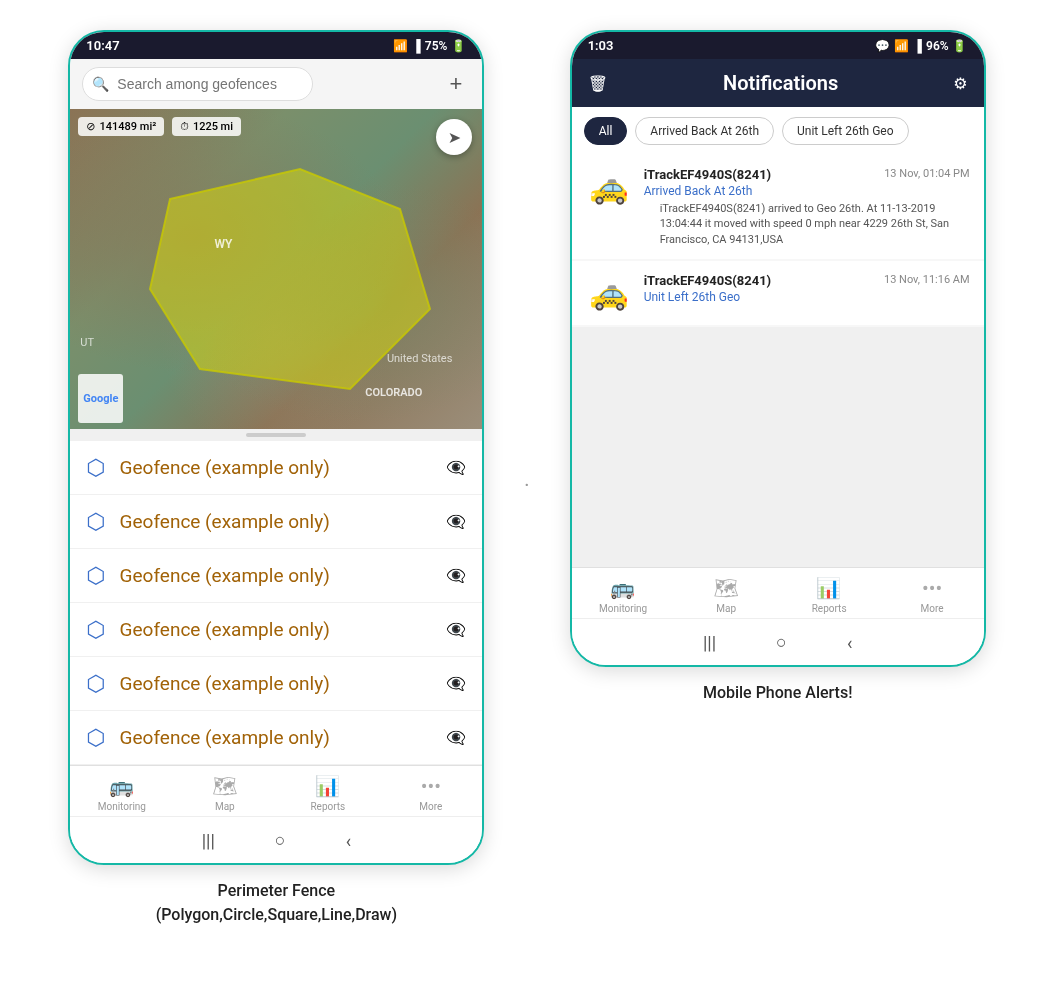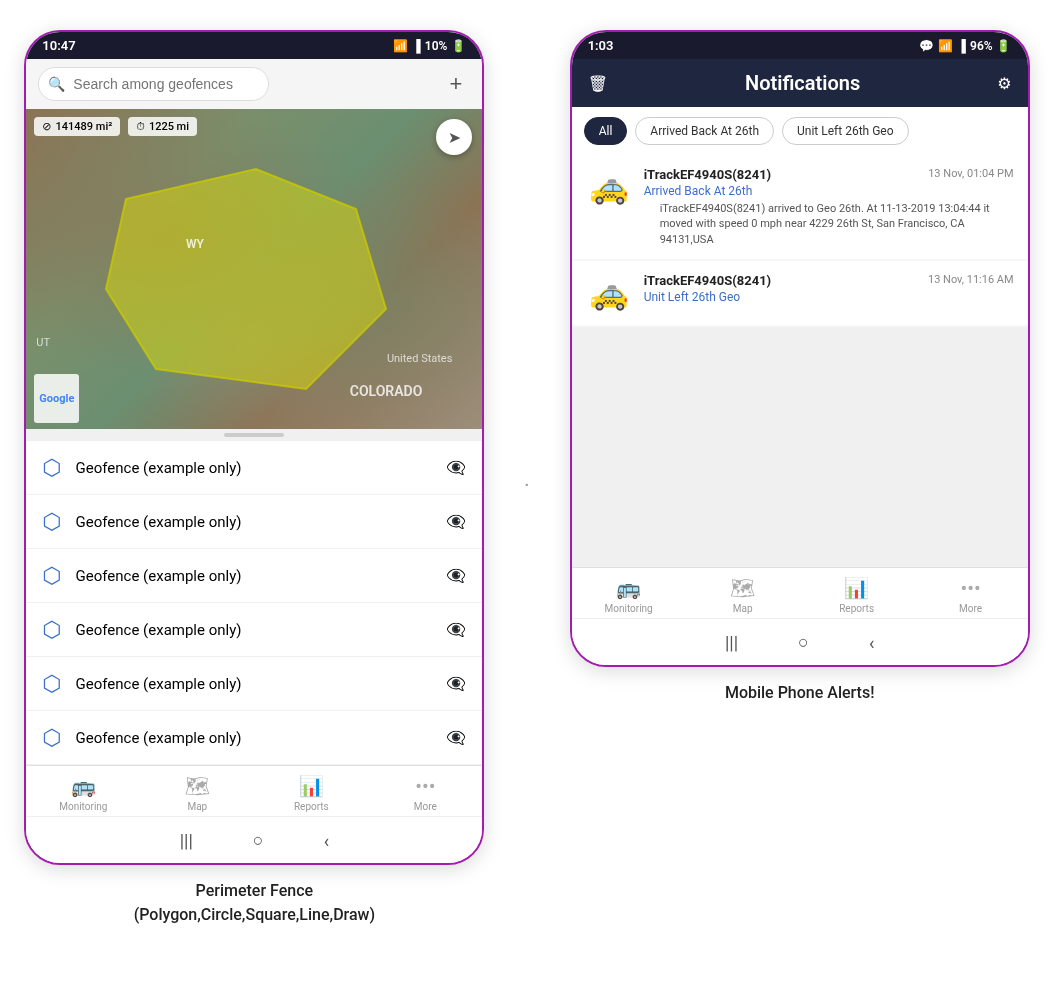--- a/index.html
+++ b/index.html
@@ -20,24 +20,24 @@
       gap: 40px;
       align-items: flex-start;
       margin-top: 10px;
     }
     .phone-container {
       display: flex;
       flex-direction: column;
       align-items: center;
     }
     .phone {
-      width: 460px;
+      width: 416px;
       background: #fff;
       border-radius: 36px;
-      border: 2px solid #a21caf;
+      border: 2px solid #14b8a6;
       overflow: hidden;
       box-shadow: 0 4px 20px rgba(0,0,0,0.15);
     }
 
     
     .status-bar {
       background: #1a1a2e;
       color: #fff;
       display: flex;
       justify-content: space-between;
@@ -151,21 +151,21 @@
       left: 35%;
       color: rgba(255,255,255,0.8);
       font-size: 12px;
       font-weight: 600;
     }
     .map-label-colorado {
       position: absolute;
       bottom: 30px;
       right: 60px;
       color: rgba(255,255,255,0.8);
-      font-size: 14px;
+      font-size: 11px;
       font-weight: 600;
     }
     .map-label-us {
       position: absolute;
       bottom: 64px;
       right: 30px;
       color: rgba(255,255,255,0.7);
       font-size: 11px;
     }
     .map-label-ut {
@@ -211,22 +211,22 @@
       padding: 14px 16px;
       border-bottom: 1px solid #f0f0f0;
       gap: 14px;
     }
     .geofence-icon {
       color: #3b6fc9;
       font-size: 22px;
     }
     .geofence-name {
       flex: 1;
-      font-size: 15px;
-      color: #000000;
+      font-size: 19px;
+      color: #a16207;
     }
     .geofence-eye {
       color: #aaa;
       font-size: 16px;
     }
 
     
     .bottom-nav {
       display: flex;
       background: #fff;
@@ -393,21 +393,21 @@
 <div class="phones-row">
 
   <div class="phone-container">
     <div class="phone phone-left">
 
       <div class="status-bar">
         <span>10:47</span>
         <div class="status-right">
           <span>📶</span>
           <span>▐</span>
-          <span>10%</span>
+          <span>75%</span>
           <span>🔋</span>
         </div>
       </div>
 
       <div class="search-bar">
         <div class="search-wrapper">
           <span class="search-icon-inside">🔍</span>
           <input type="text" placeholder="Search among geofences" style="">
         </div>
         <button class="add-btn">+</button>

